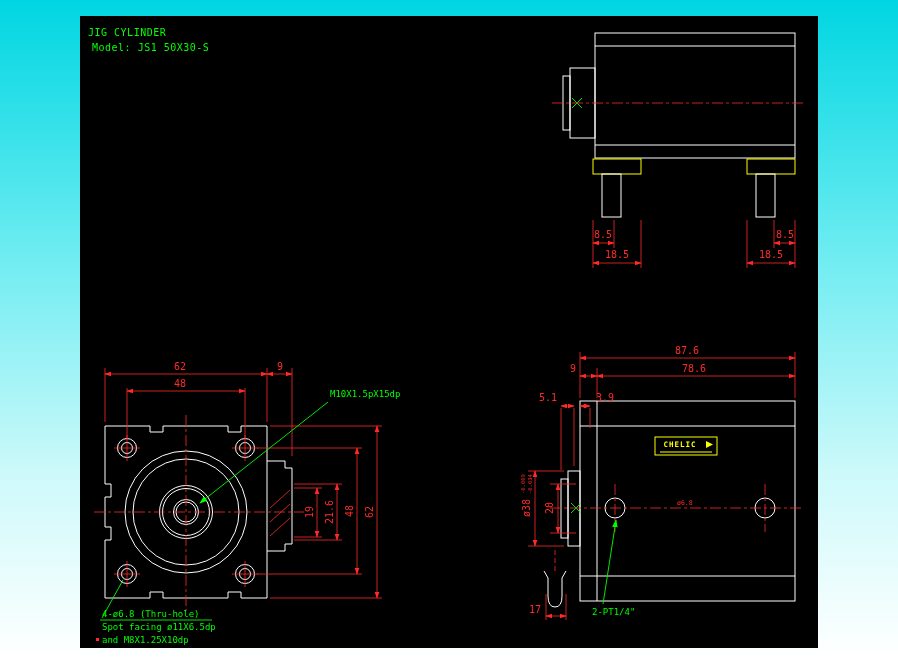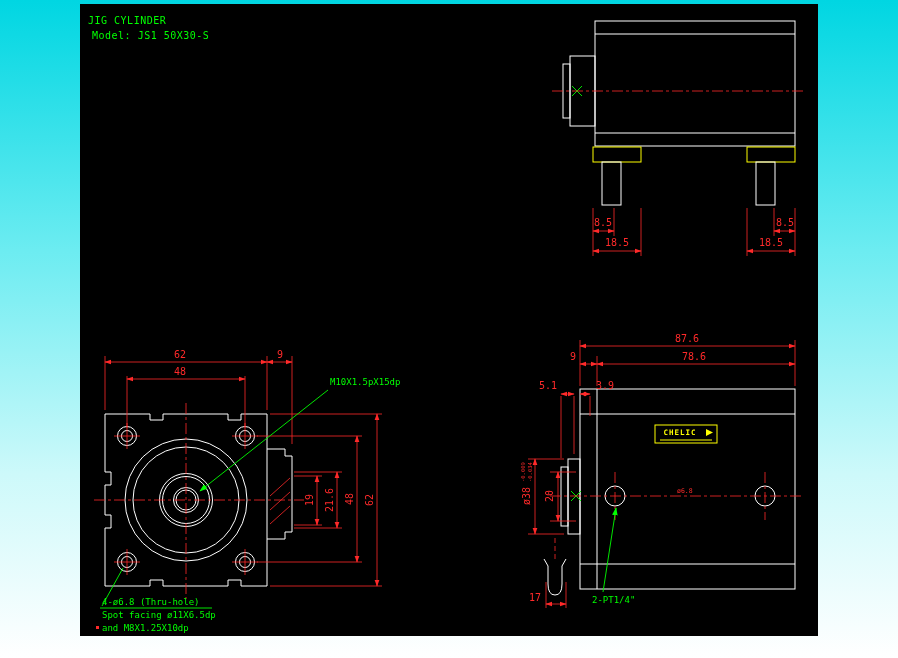--- a/index.html
+++ b/index.html
@@ -1,21 +1,21 @@
 <!DOCTYPE html>
 <html><head>
 <meta charset="utf-8">
 <style>
   html,body{margin:0;padding:0}
   body{
     width:898px;height:658px;overflow:hidden;position:relative;
     background:linear-gradient(180deg,#00d6e2 0%,#6cecf1 38%,#cdf9fa 72%,#ffffff 100%);
     font-family:"DejaVu Sans Mono","Liberation Mono",monospace;
   }
-  #cad-canvas{position:absolute;left:80px;top:4px;width:738px;height:632px;background:#000;}
+  #cad-canvas{position:absolute;left:80px;top:16px;width:738px;height:632px;background:#000;}
   svg text{font-family:"DejaVu Sans Mono","Liberation Mono",monospace;}
   .t-red{fill:#ff2a2a;font-size:10px}
   .t-green{fill:#00ff00;font-size:10px;letter-spacing:.5px}
   .t-note{fill:#00ff00;font-size:9px}
   .t-tiny{font-size:5.5px;letter-spacing:0}
   .t-yellow{fill:#ffff00;font-size:7.5px;font-weight:bold;letter-spacing:1px}
   .t-small-red{fill:#ff2a2a;font-size:6.5px}
   .w{stroke:#ffffff;fill:none;stroke-width:1}
   .r{stroke:#ff2a2a;fill:none;stroke-width:.8}
   .cl{stroke-dasharray:11 3 3 3}

